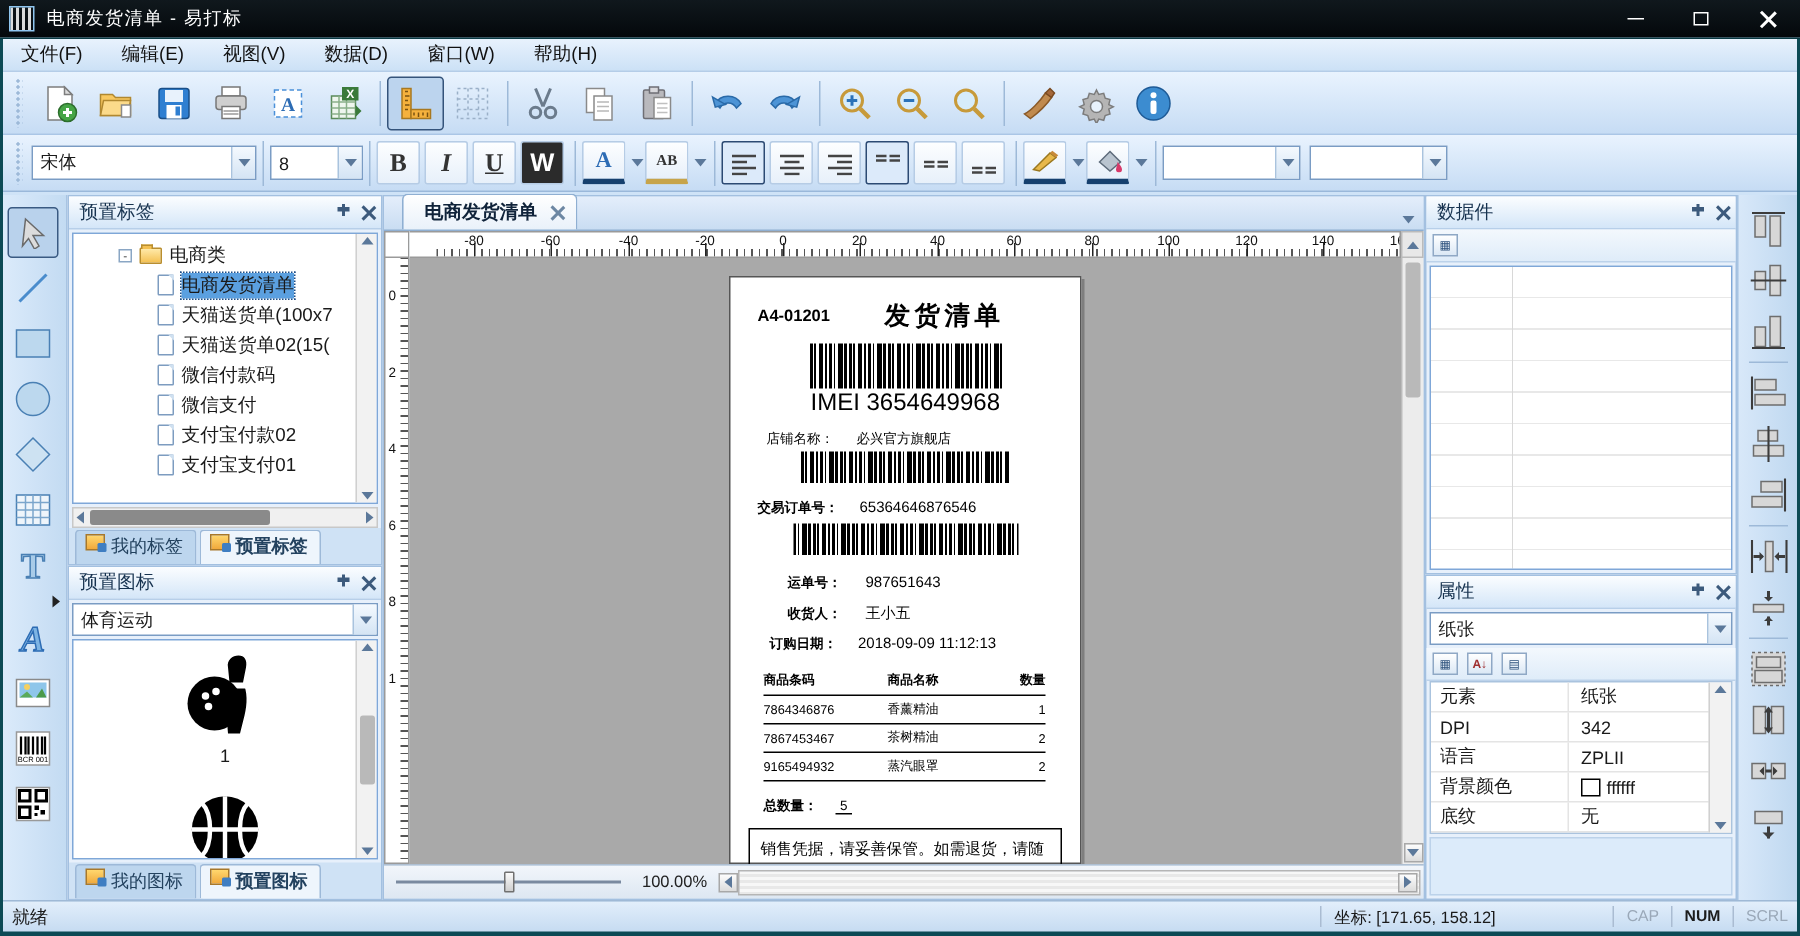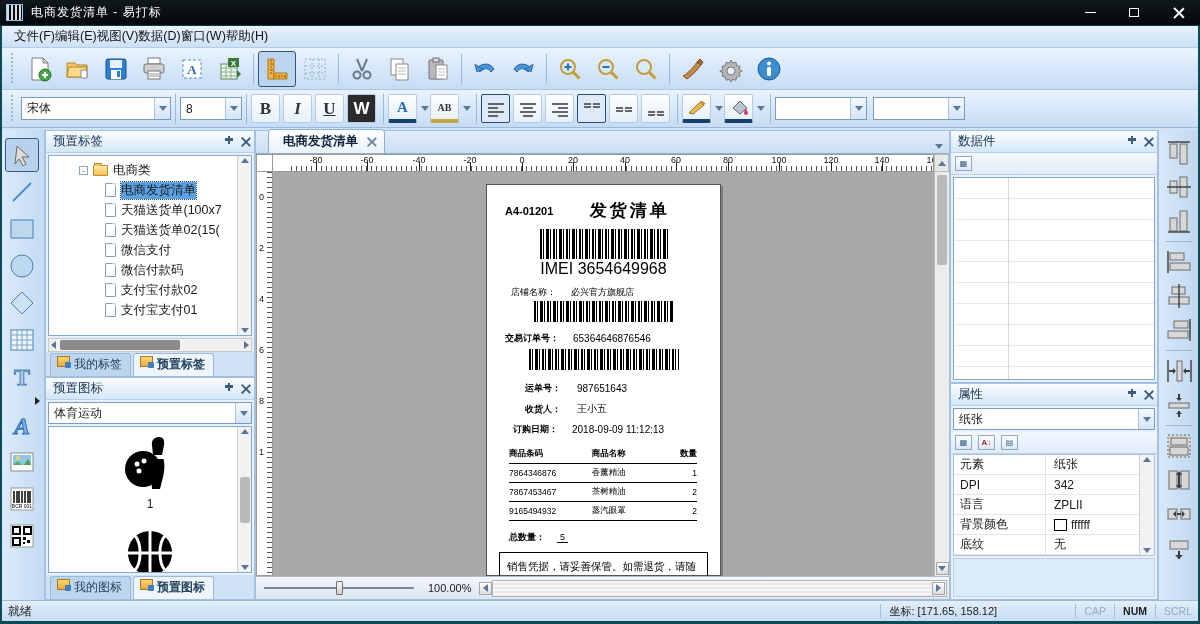--- a/index.html
+++ b/index.html
@@ -10,21 +10,21 @@
 .applogo{width:17px;height:17px;background:linear-gradient(#4aa3e8,#1b5fae);border:1px solid #8fc6f0;margin-right:8px;display:flex;align-items:flex-end;justify-content:center;font-size:5px;color:#fff;background-image:repeating-linear-gradient(90deg,rgba(255,255,255,.85) 0 2px,transparent 2px 4px)}
 .wtitle{font-size:12px;letter-spacing:1px}
 .winbtns{margin-left:auto;display:flex;height:100%}
 .winbtn{width:44px;height:100%;display:flex;align-items:center;justify-content:center}
 .min-g{width:11px;height:1px;background:#fff}
 .max-g{width:10px;height:9px;border:1px solid #fff}
 .cls-g{position:relative;width:11px;height:11px}
 .cls-g::before,.cls-g::after{content:"";position:absolute;left:5px;top:-1px;width:1.5px;height:14px;background:#fff}
 .cls-g::before{transform:rotate(45deg)}.cls-g::after{transform:rotate(-45deg)}
 
-.menubar{position:absolute;top:26px;left:0;right:0;height:22px;background:linear-gradient(#e8f2fd,#cce1f6);display:flex;align-items:center;padding-left:14px;border-bottom:1px solid #b5cde8}
+.menubar{position:absolute;top:26px;left:0;right:0;height:22px;background:linear-gradient(#e8f2fd,#cce1f6);display:flex;align-items:center;padding-left:14px;gap:26px;border-bottom:1px solid #b5cde8}
 .menuitem{font-size:12.5px;color:#111}
 
 .tb1{position:absolute;top:48px;left:0;right:0;height:42px;background:linear-gradient(#e9f3fe,#c6dcf4);display:flex;align-items:center;padding-left:10px;border-bottom:1px solid #aac6e6}
 .tb2{position:absolute;top:90px;left:0;right:0;height:38px;background:linear-gradient(#e9f3fe,#c6dcf4);display:flex;align-items:center;padding-left:10px;border-bottom:1px solid #9ab8da}
 .grip{width:5px;height:80%;background-image:radial-gradient(circle,#9db9d8 1px,transparent 1.2px);background-size:4px 4px;margin-right:6px}
 .tbtn{width:38px;height:36px;display:flex;align-items:center;justify-content:center;border-radius:3px}
 .tbtn.sel{background:#bcd4ee;border:1px solid #34537a}
 .vsep{width:1px;height:30px;background:#9db9d8;margin:0 4px}
 .combo{height:23px;background:#fff;border:1px solid #7a9cc4;display:flex;align-items:center;font-size:12px;padding-left:5px;position:relative}
 .combo .arr{margin-left:auto;width:16px;height:100%;background:linear-gradient(#f4f9fe,#d4e4f4);border-left:1px solid #a9c3de;display:flex;align-items:center;justify-content:center}
@@ -507,25 +507,25 @@
         <div class="trow" style="padding-left:52px">
           <span class="pageic"></span>
           <span>天猫送货单(100x7</span>
         </div>
         <div class="trow" style="padding-left:52px">
           <span class="pageic"></span>
           <span>天猫送货单02(15(</span>
         </div>
         <div class="trow" style="padding-left:52px">
           <span class="pageic"></span>
-          <span>微信支付</span>
+          <span>微信付款码</span>
         </div>
         <div class="trow" style="padding-left:52px">
           <span class="pageic"></span>
-          <span>微信付款码</span>
+          <span>微信支付</span>
         </div>
         <div class="trow" style="padding-left:52px">
           <span class="pageic"></span>
           <span>支付宝付款02</span>
         </div>
         <div class="trow" style="padding-left:52px">
           <span class="pageic"></span>
           <span>支付宝支付01</span>
         </div>
       </div>

